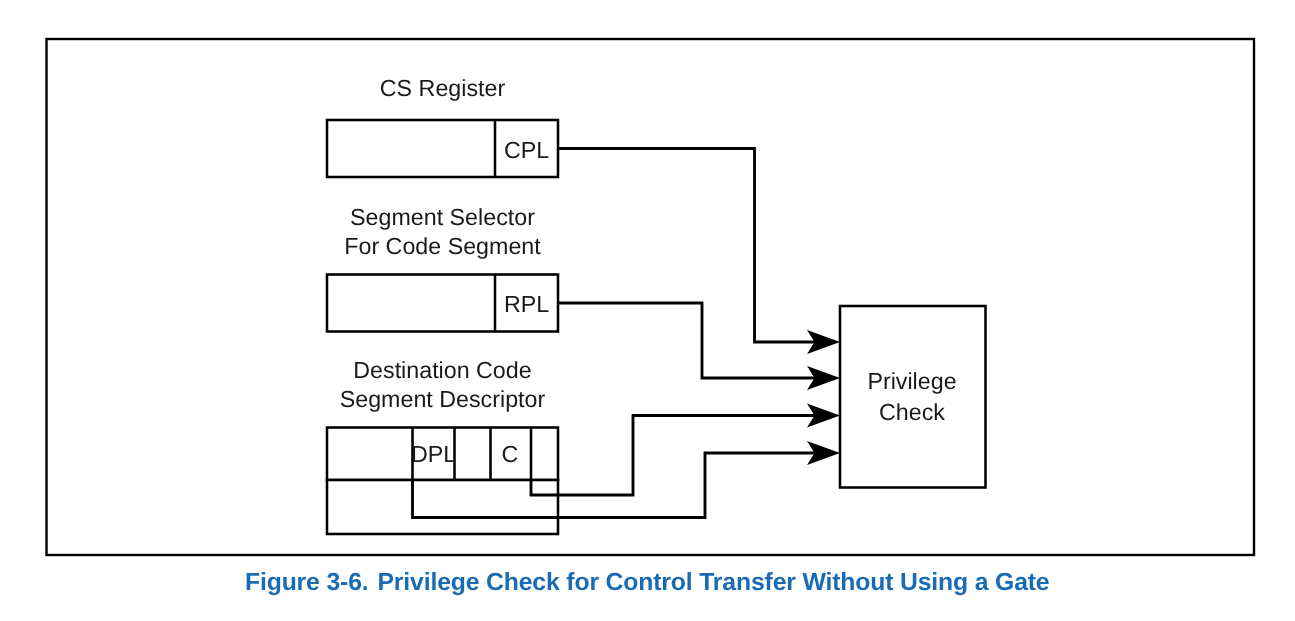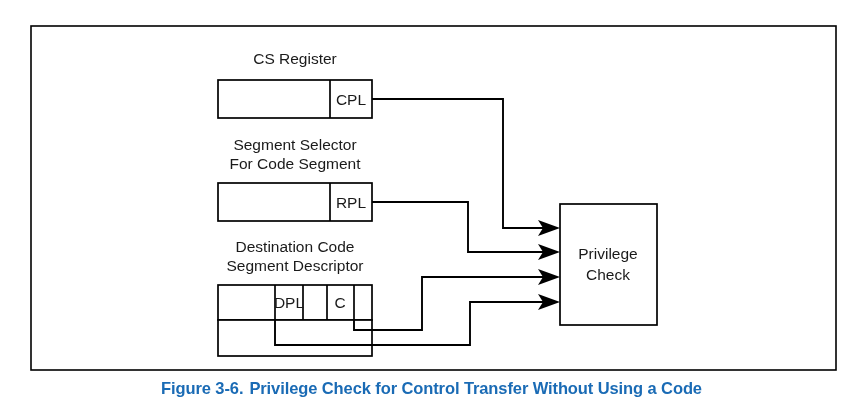--- a/index.html
+++ b/index.html
@@ -144,16 +144,16 @@
     <g>
       <polygon class="arrowhead" points="560,228 538,220 543,228 538,236"></polygon>
       <polygon class="arrowhead" points="560,252 538,244 543,252 538,260"></polygon>
       <polygon class="arrowhead" points="560,277 538,269 543,277 538,285"></polygon>
       <polygon class="arrowhead" points="560,302 538,294 543,302 538,310"></polygon>
     </g>
 
   </svg>
 
   <div class="caption">
-    <span class="cap-num">Figure 3-6.</span><span>Privilege Check for Control Transfer Without Using a Code</span>
+    <span class="cap-num">Figure 3-6.</span><span>Privilege Check for Control Transfer Without Using a Gate</span>
   </div>
 
 </div>
 
 </body></html>

